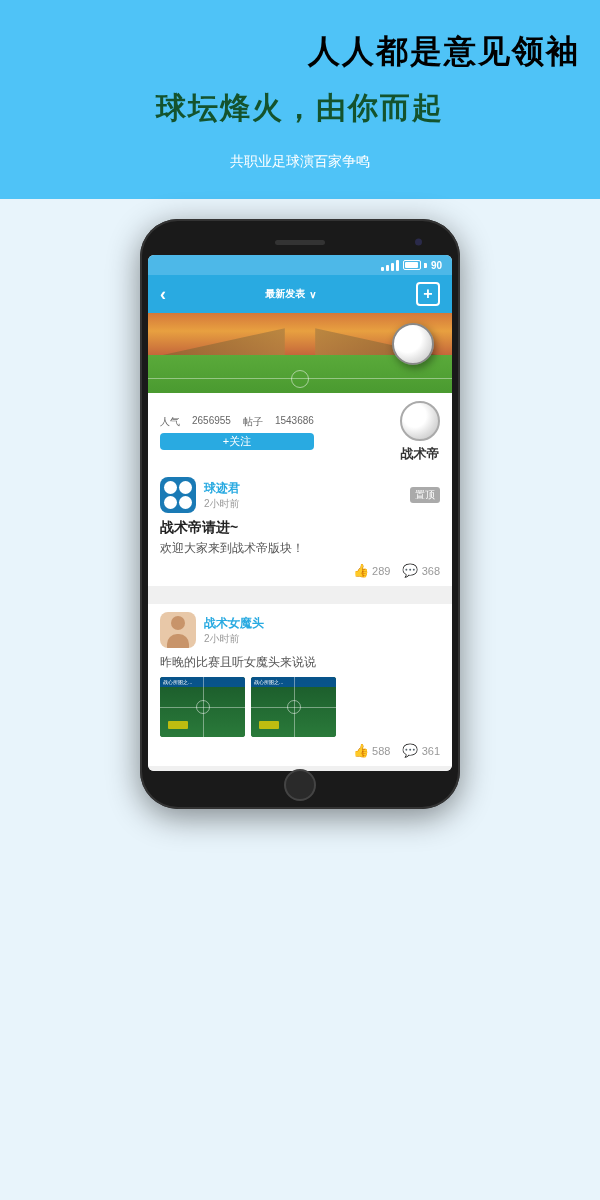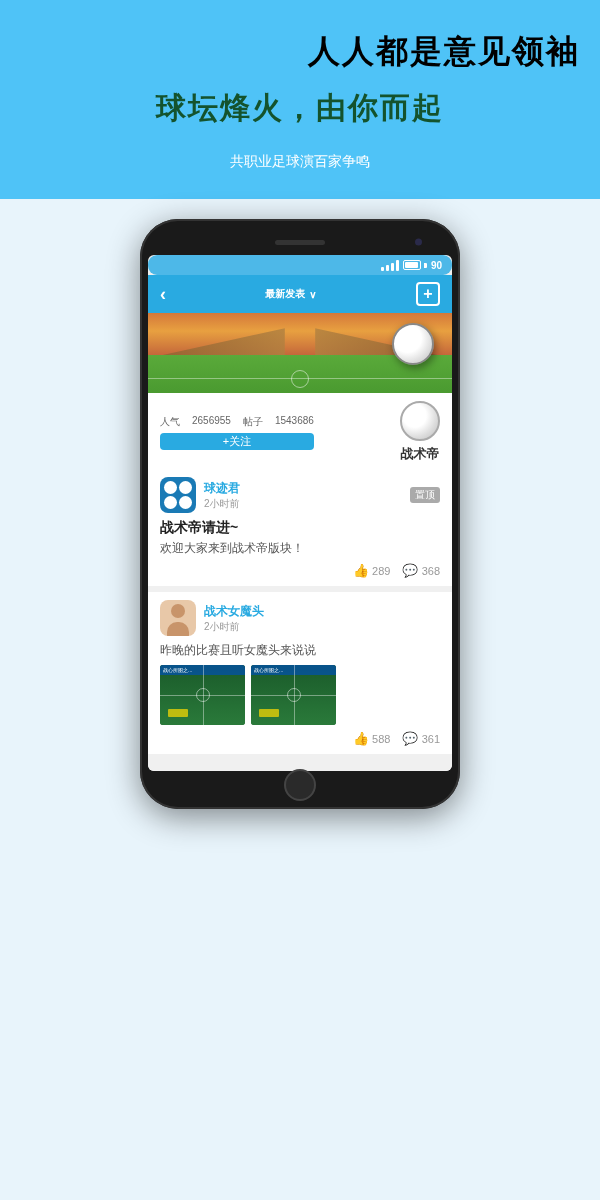--- a/index.html
+++ b/index.html
@@ -97,21 +97,20 @@
 
     
     .status-bar {
       background: #4db8e8;
       display: flex;
       justify-content: flex-end;
       align-items: center;
       padding: 3px 10px;
       height: 20px;
       gap: 4px;
-      border-radius: 9px;
     }
     .signal-bars {
       display: flex;
       align-items: flex-end;
       gap: 2px;
       height: 11px;
     }
     .signal-bar {
       width: 3px;
       background: #fff;
@@ -312,21 +311,21 @@
     
     .feed {
       flex: 1;
       background: #f0f0f0;
       overflow-y: auto;
     }
 
     
     .post-card {
       background: #fff;
-      margin-bottom: 6px;
+      margin-bottom: 18px;
       padding: 8px 12px;
     }
     .post-header {
       display: flex;
       align-items: center;
       justify-content: space-between;
       margin-bottom: 6px;
     }
     .post-author-row {
       display: flex;

